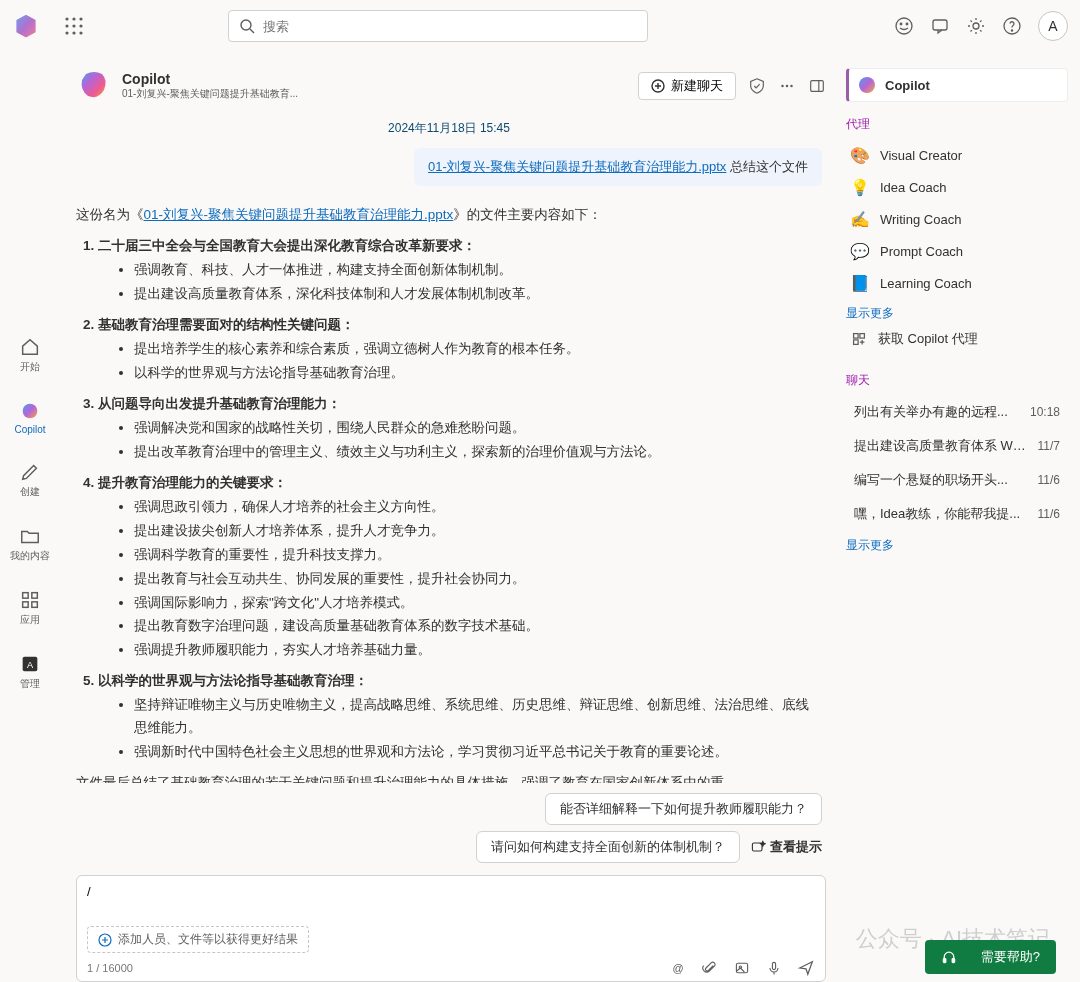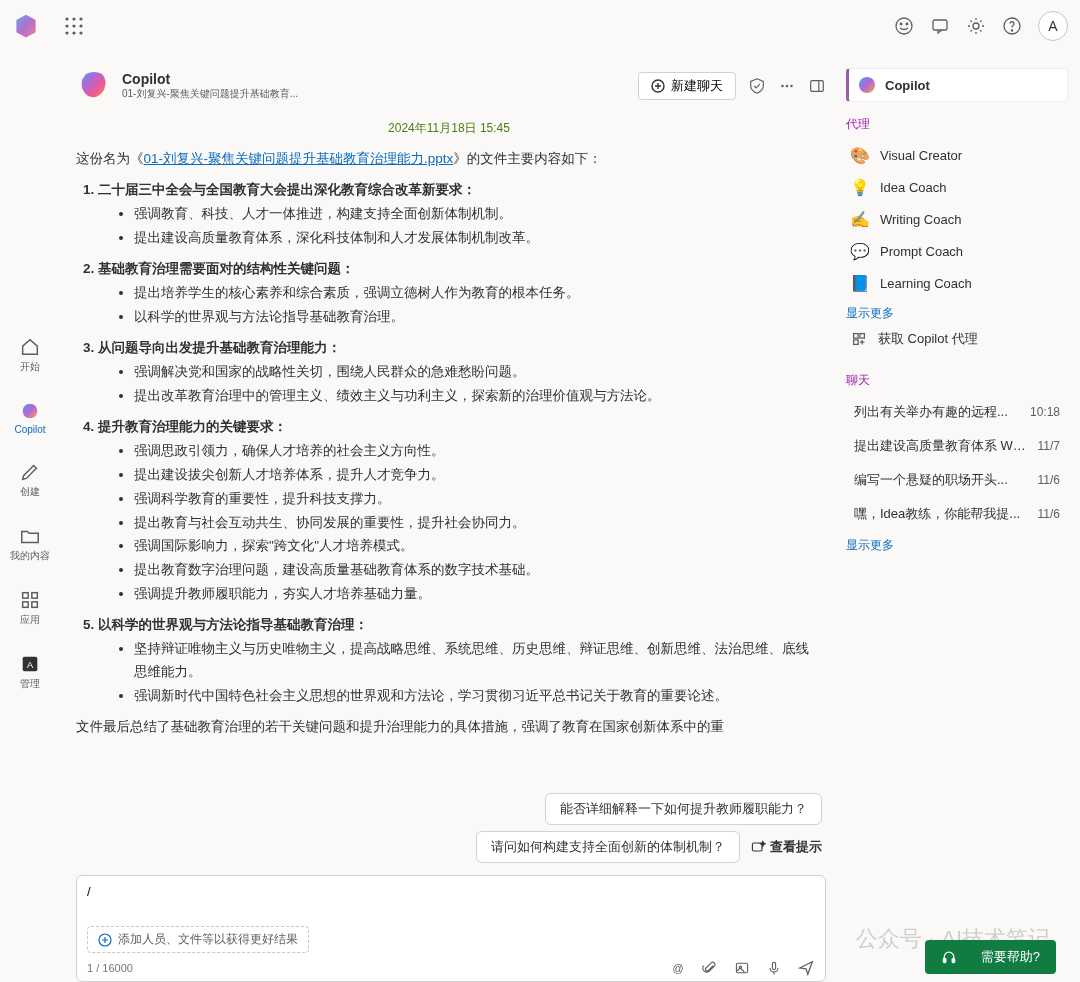--- a/index.html
+++ b/index.html
@@ -21,21 +21,21 @@
 
 .center-col { flex: 1; display: flex; flex-direction: column; padding: 12px 0 0 12px; min-width: 0; }
 .chat-header { display: flex; align-items: center; gap: 10px; padding: 4px 12px 8px 4px;}
 .chdr-icon { width: 36px; height: 36px; }
 .chdr-txt .ttl { font-size: 14px; font-weight: 600; }
 .chdr-txt .sub { font-size: 10px; color: #605e5c; }
 .chdr-right { margin-left: auto; display: flex; align-items: center; gap: 12px; }
 .newchat-btn { border: 1px solid #d1d1d1; border-radius: 4px; padding: 4px 12px; font-size: 13px; display: flex; align-items: center; gap: 6px; background:#fff; cursor:pointer; }
 
 .messages { flex: 1; overflow: hidden; padding: 0 16px 0 4px; font-size: 13.5px; line-height: 1.7; }
-.date-label { text-align: center; color: #4d7c0f; font-size: 12px; margin: 6px 0 10px; }
+.date-label { text-align: center; color: #0c4a6e; font-size: 12px; margin: 6px 0 10px; }
 .user-msg { float: right; background: #eef3fc; border-radius: 6px; padding: 8px 14px; margin-bottom: 18px; font-size: 13px; }
 .user-msg a { color: #0f6cbd; text-decoration: underline; }
 .clearf::after { content:""; display:block; clear:both; }
 .assistant-body { clear: both; }
 .assistant-body a { color: #0f6cbd; text-decoration: underline; }
 .assistant-body ol { padding-left: 22px; margin: 4px 0; }
 .assistant-body ol > li { margin: 8px 0; font-weight: 600; }
 .assistant-body ul { padding-left: 36px; list-style: disc; font-weight: 400; }
 .assistant-body ul li { margin: 1px 0; }
 .assistant-body .plain { font-weight: 400; }
@@ -90,20 +90,27 @@
         <circle cx="10" cy="3" r="1.6"></circle>
         <circle cx="17" cy="3" r="1.6"></circle>
         <circle cx="3" cy="10" r="1.6"></circle>
         <circle cx="10" cy="10" r="1.6"></circle>
         <circle cx="17" cy="10" r="1.6"></circle>
         <circle cx="3" cy="17" r="1.6"></circle>
         <circle cx="10" cy="17" r="1.6"></circle>
         <circle cx="17" cy="17" r="1.6"></circle>
       </svg>
   </span>
+  <div class="search-box">
+    <svg width="16" height="16" viewBox="0 0 16 16" fill="none" stroke="#605e5c" stroke-width="1.4">
+        <circle cx="7" cy="7" r="5"></circle>
+        <line x1="11" y1="11" x2="15" y2="15"></line>
+      </svg>
+    <input placeholder="搜索" style="">
+  </div>
   <div class="top-right">
     <span class="ico">
         <svg viewBox="0 0 20 20" width="20" height="20" fill="none" stroke="#605e5c" stroke-width="1.3">
           <circle cx="10" cy="10" r="8"></circle>
           <circle cx="7" cy="8" r="0.8" fill="#605e5c"></circle>
           <circle cx="13" cy="8" r="0.8" fill="#605e5c"></circle>
           <path d="M6 12 Q10 15 14 12"></path>
         </svg>
       </span>
     <span class="ico">
@@ -237,20 +244,25 @@
             <svg viewBox="0 0 20 20" width="18" height="18" fill="none" stroke="#605e5c" stroke-width="1.3">
               <rect x="3" y="4" width="14" height="12" rx="1.5"></rect>
               <line x1="12" y1="4" x2="12" y2="16"></line>
             </svg>
           </span>
       </div>
     </div>
 
     <div class="messages">
       <div class="date-label">2024年11月18日 15:45</div>
+      <div class="clearf">
+        <div class="user-msg">
+          <a href="#">01-刘复兴-聚焦关键问题提升基础教育治理能力.pptx</a><span> 总结这个文件</span>
+        </div>
+      </div>
       <div class="assistant-body">
         <p class="plain"><span>这份名为《</span><a href="#">01-刘复兴-聚焦关键问题提升基础教育治理能力.pptx</a><span>》的文件主要内容如下：</span></p>
         <ol id="sections-ol">
             <li>二十届三中全会与全国教育大会提出深化教育综合改革新要求：<ul>
                 <li>强调教育、科技、人才一体推进，构建支持全面创新体制机制。</li>
                 <li>提出建设高质量教育体系，深化科技体制和人才发展体制机制改革。</li>
               </ul></li>
             <li>基础教育治理需要面对的结构性关键问题：<ul>
                 <li>提出培养学生的核心素养和综合素质，强调立德树人作为教育的根本任务。</li>
                 <li>以科学的世界观与方法论指导基础教育治理。</li>

